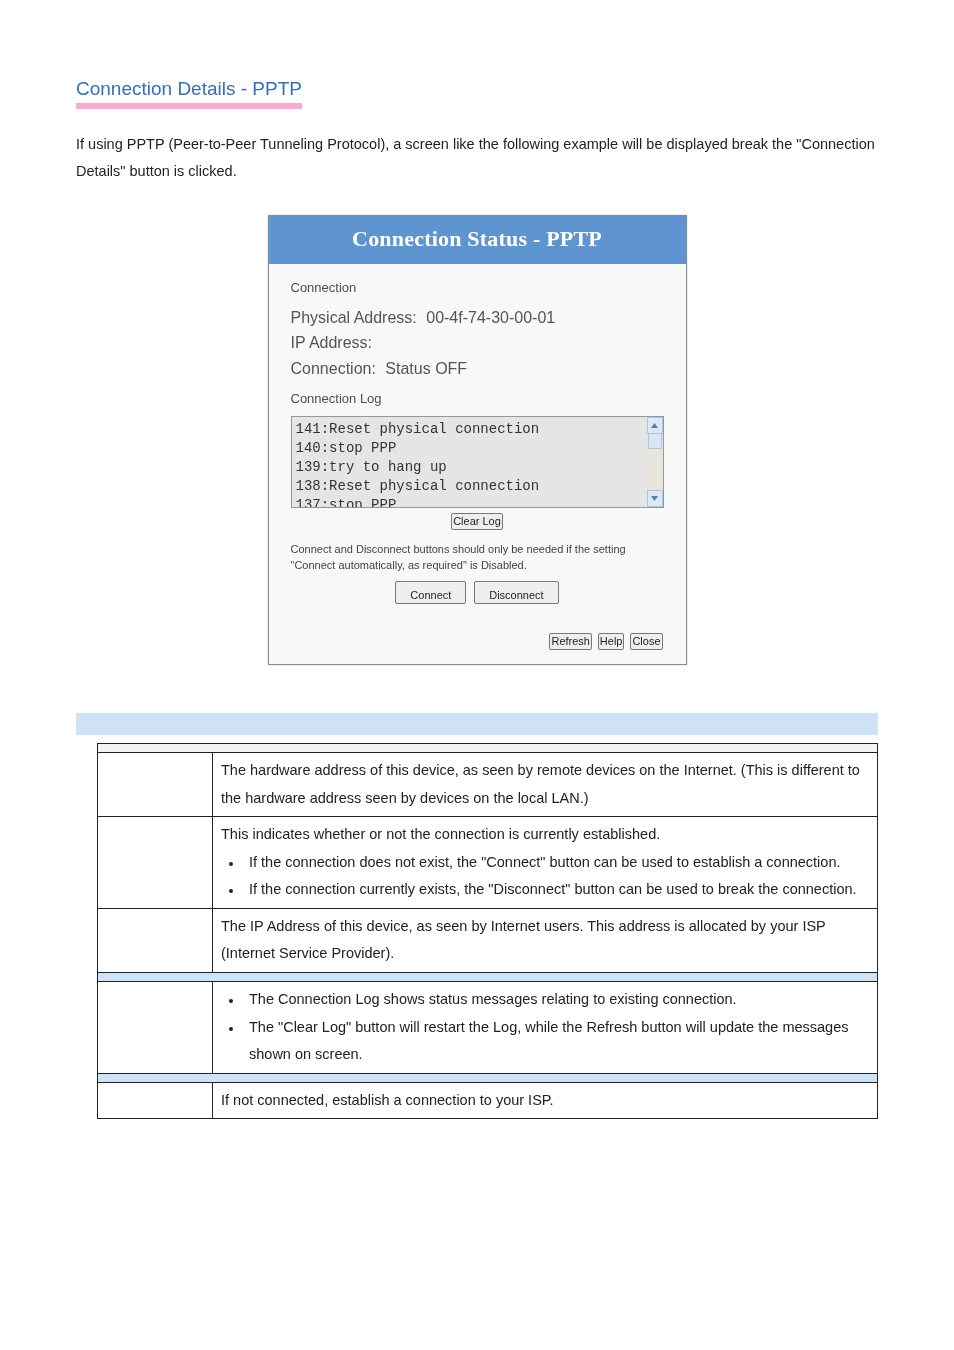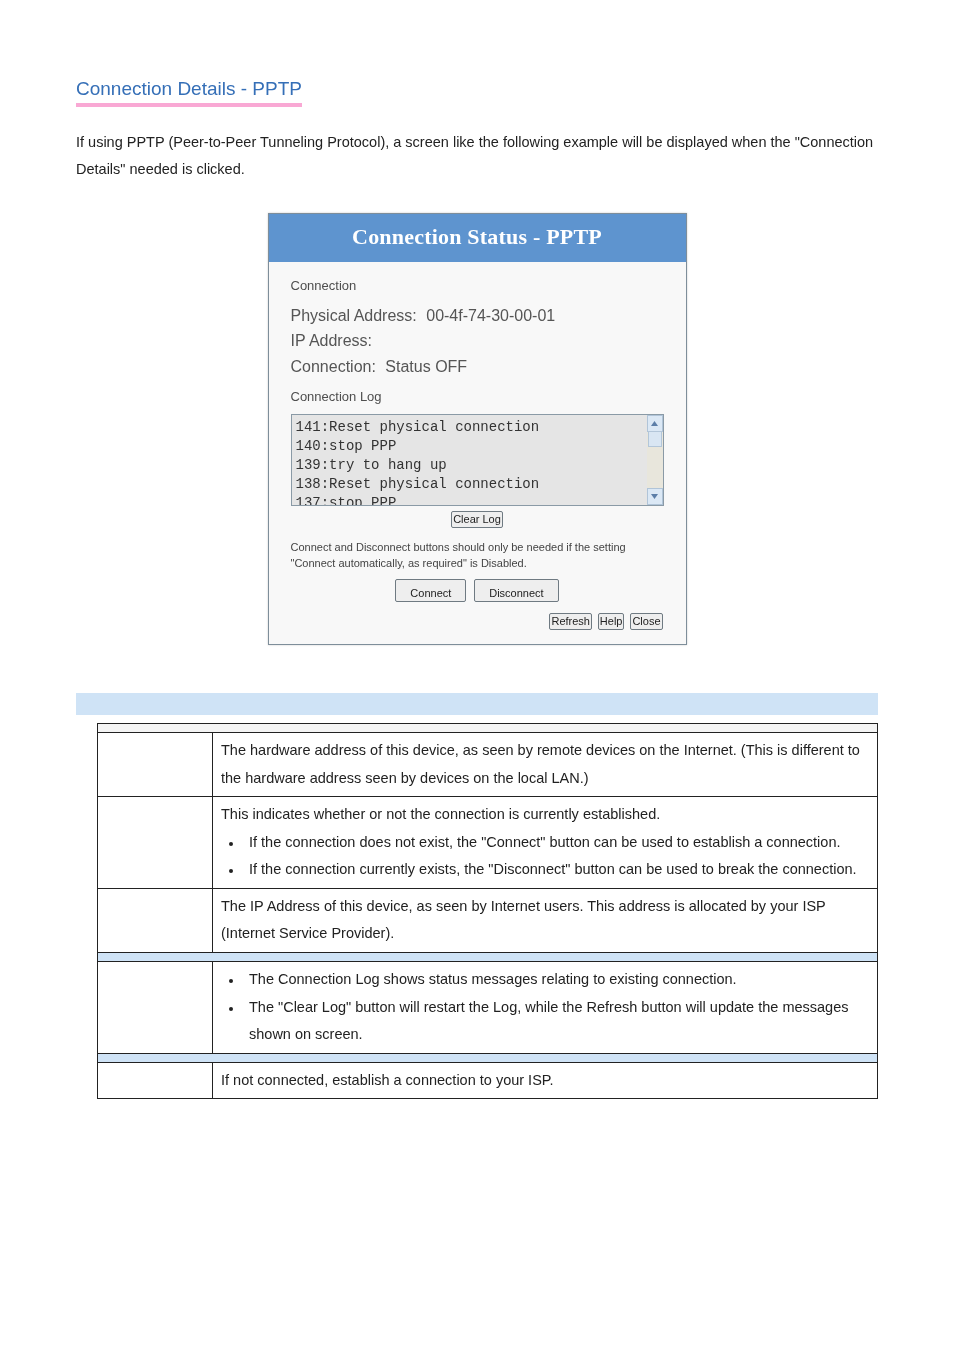--- a/index.html
+++ b/index.html
@@ -14,21 +14,21 @@
     min-height: 1350px;
     margin: 0 auto;
     padding: 78px 76px 40px 76px;
     box-sizing: border-box;
   }
   .section-title {
     font-family: Tahoma, Geneva, sans-serif;
     font-size: 19px;
     color: #356fb7;
     font-weight: 500;
-    border-bottom: 4px solid #f9a8d4;
+    border-bottom: 6px solid #f9a8d4;
     padding-bottom: 3px;
     display: inline-block;
     margin-bottom: 22px;
     min-width: 200px;
   }
   .intro {
     font-size: 14.5px;
     line-height: 1.85;
     margin-bottom: 30px;
   }
@@ -148,21 +148,21 @@
     line-height: 1.4;
     margin-top: 12px;
   }
   .btn-row-mid {
     text-align: center;
     margin-top: 8px;
   }
   .btn-row-mid .w-btn { margin: 0 2px; padding: 7px 14px 2px;}
   .btn-row-bottom {
     text-align: right;
-    margin-top: 10px;
+    margin-top: 28px;
   }
   .btn-row-bottom .w-btn { margin: 0 1px; }
 
   
   .table-title-bar {
     background: #cfe3f6;
     height: 22px;
     margin-bottom: 8px;
   }
   .data-table-wrap {
@@ -201,21 +201,21 @@
   ul.bul li::marker { font-size: 12px; }
 
 </style>
 </head>
 <body>
 
 <div class="page">
 
   <div class="section-title">Connection Details - PPTP</div>
 
-  <div class="intro">If using PPTP (Peer-to-Peer Tunneling Protocol), a screen like the following example will be displayed when the "Connection Details" needed is clicked.</div>
+  <div class="intro">If using PPTP (Peer-to-Peer Tunneling Protocol), a screen like the following example will be displayed break the "Connection Details" button is clicked.</div>
 
   <div class="widget-wrap">
     <div class="widget">
       <div class="widget-title">Connection Status - PPTP</div>
       <div class="widget-body">
         <div class="w-subhead">Connection</div>
 
         <div class="w-line">
           <span class="w-label">Physical Address:</span>
           <span class="w-value">00-4f-74-30-00-01</span>

